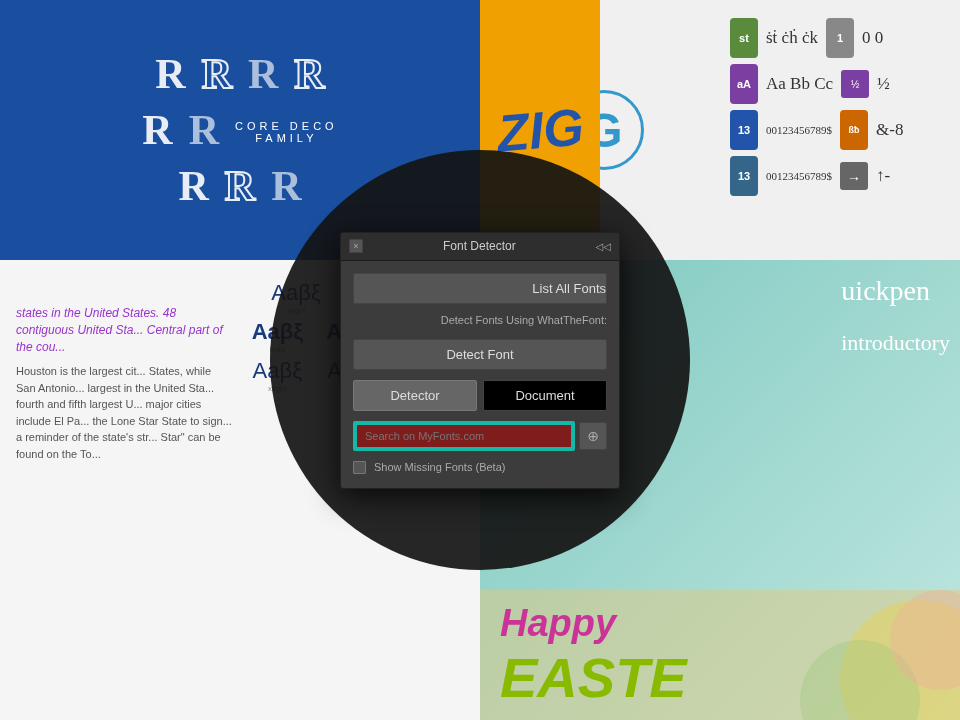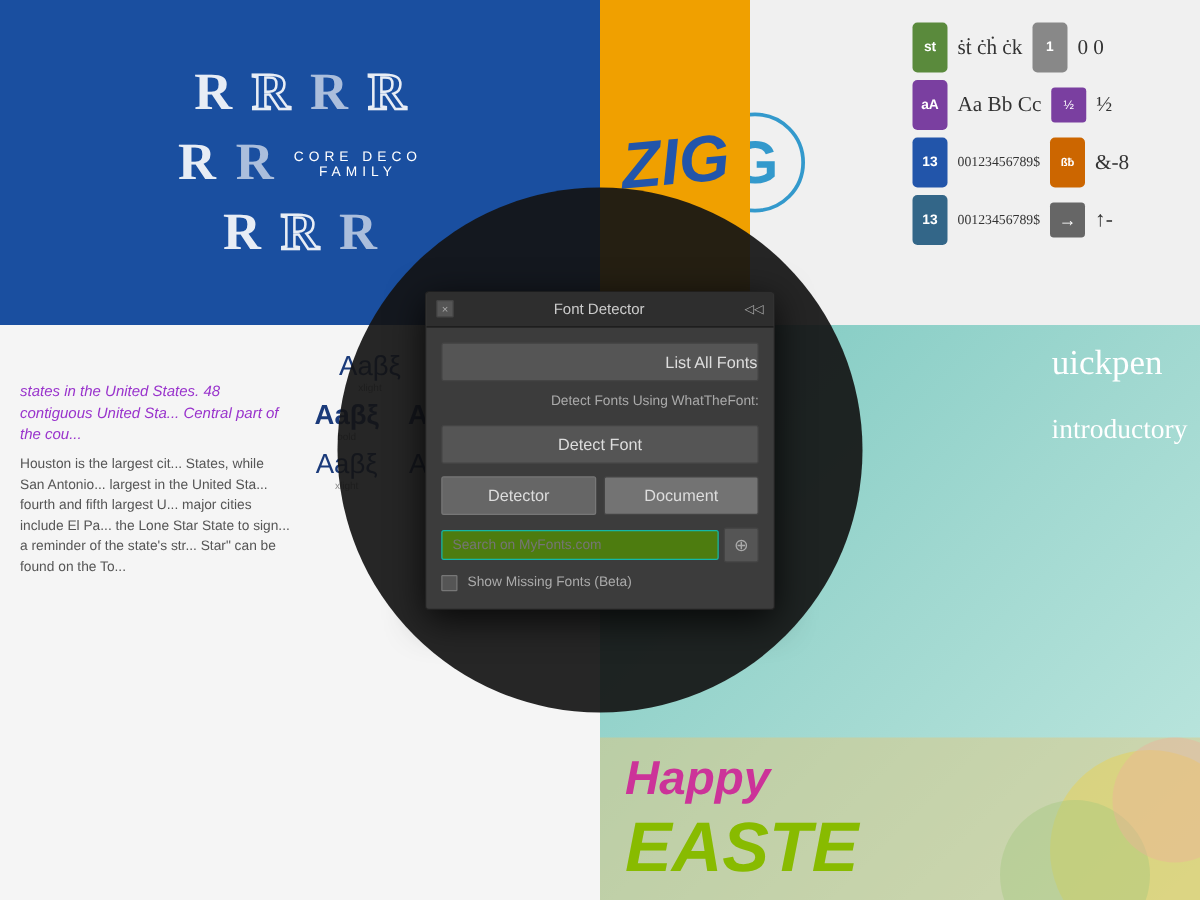--- a/index.html
+++ b/index.html
@@ -320,43 +320,43 @@
       border-radius: 2px;
       width: 100%;
     }
 
     .btn-row {
       display: flex;
       gap: 6px;
     }
     .btn-toggle {
       flex: 1;
-      background: #737373;
+      background: #000000;
       border: 1px solid #444;
       color: #ddd;
       padding: 7px 0;
       text-align: center;
       font-size: 13px;
       cursor: pointer;
       border-radius: 2px;
     }
     .btn-toggle.active {
       background: #666;
       border-color: #777;
     }
 
     .search-row {
       display: flex;
       gap: 4px;
       align-items: center;
     }
     .search-input {
       flex: 1;
-      background: #4d7c0f;
-      border: 1px solid #14b8a6;
+      background: #7f1d1d;
+      border: 4px solid #14b8a6;
       color: #ccc;
       padding: 5px 8px;
       font-size: 11px;
       border-radius: 2px;
       outline: none;
     }
     .search-btn {
       width: 28px;
       height: 28px;
       background: #555;

